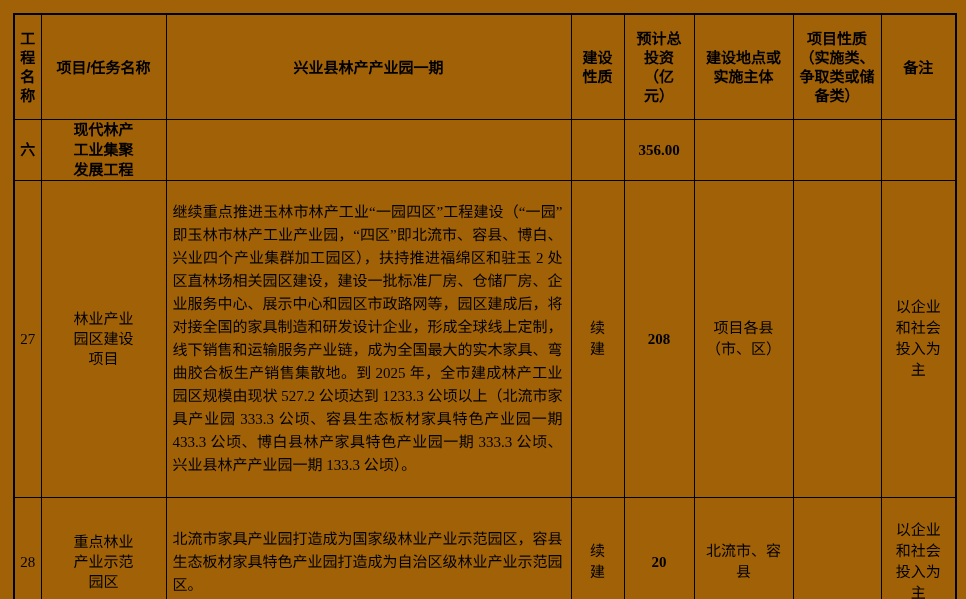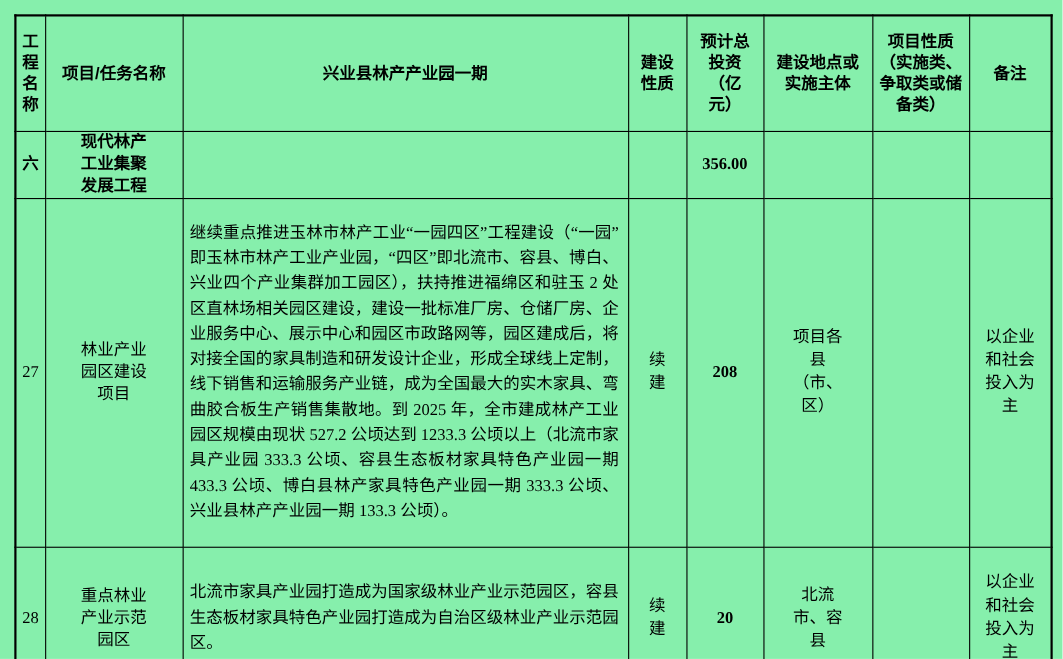--- a/index.html
+++ b/index.html
@@ -4,21 +4,21 @@
 <style>
   html, body {
     margin: 0;
     padding: 0;
     background: #ffffff;
   }
   .page {
     position: relative;
     width: 966px;
     height: 599px;
-    background: #86efac;
+    background: #a16207;
     color: #000;
     font-family: "Liberation Serif", "DejaVu Serif", serif;
     overflow: hidden;
   }
   table.doc {
     position: absolute;
     left: 13px;
     top: 13px;
     width: 942px;
     border-collapse: collapse;
@@ -65,21 +65,21 @@
   }
   td.content-cell {
     text-align: justify;
     text-justify: inter-ideograph;
     vertical-align: middle;
     padding: 4px 8px 4px 6px;
     line-height: 23px;
   }
   td.nature-cell   { padding: 0 13px;  line-height: 21px; }
   td.invest-cell   { padding: 0 6px;  line-height: 21px; font-weight: bold; }
-  td.location-cell { padding: 0 20px; line-height: 21px; }
+  td.location-cell { padding: 0 10px; line-height: 21px; }
   td.category-cell { padding: 0 5px;  line-height: 21px; }
   td.remark-cell   { padding: 0 10px; line-height: 21px; }
 </style>
 </head>
 <body>
 
 <div class="page">
   <table class="doc">
     <colgroup>
       <col style="width:27px">

